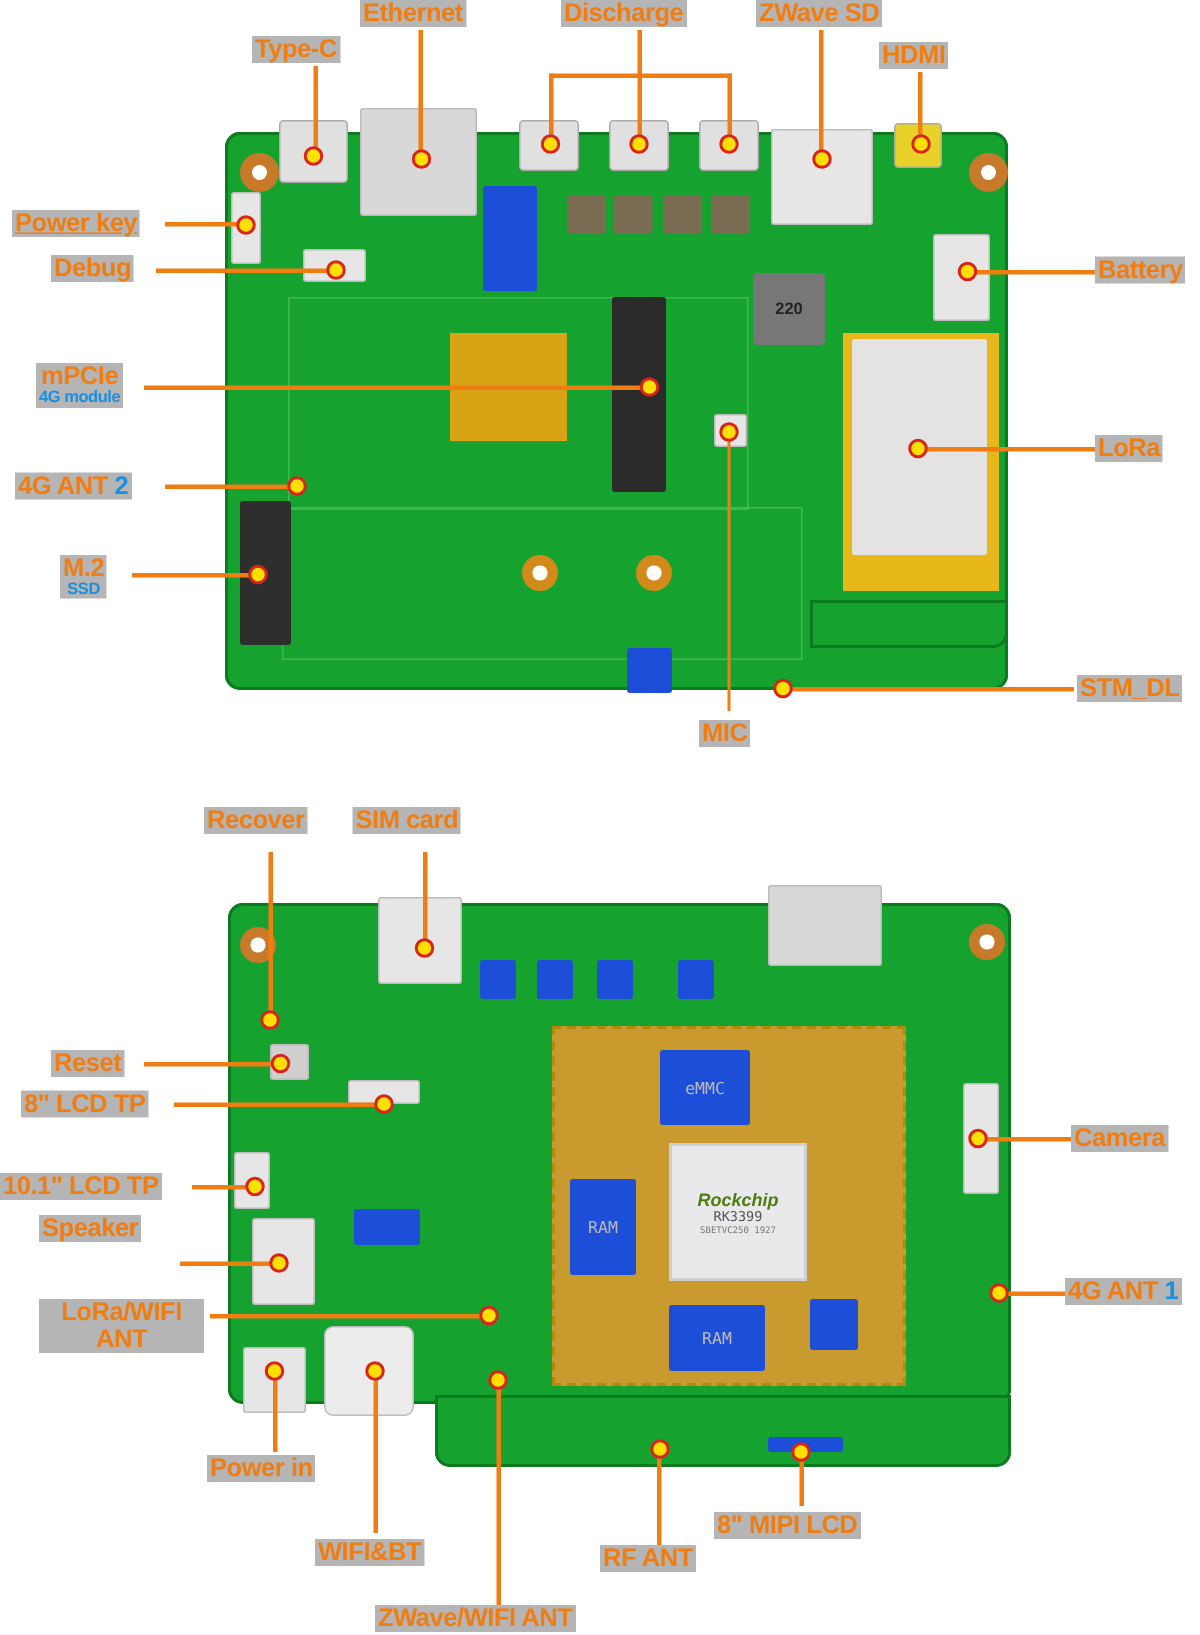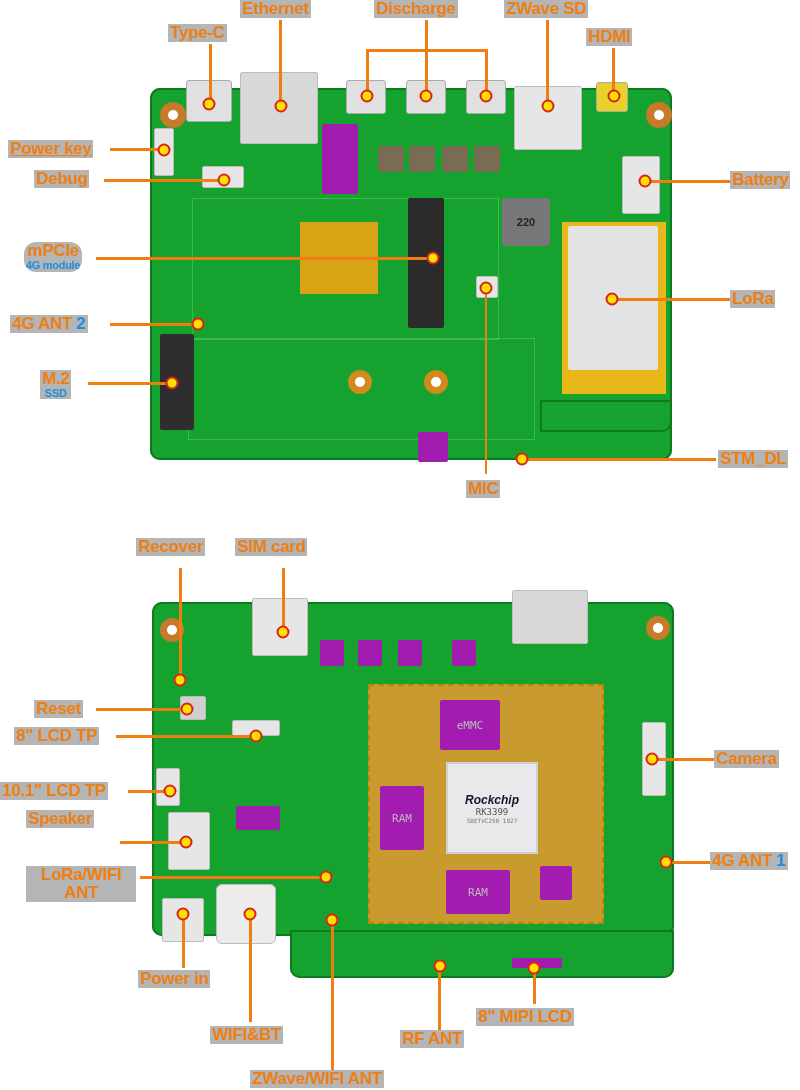--- a/index.html
+++ b/index.html
@@ -2,29 +2,29 @@
 <html><head>
 <meta charset="utf-8">
 <style>
   html, body { margin:0; padding:0; background:#ffffff; }
   body { width:800px; height:1090px; position:relative; overflow:hidden; font-family:"Liberation Sans", sans-serif; }
   .board { position:absolute; background:#16a22f; border-radius:10px; box-shadow: 0 0 0 2px #0c7a1f inset; }
   .board .trace { position:absolute; border:1px solid rgba(140,230,140,0.35); }
   .comp { position:absolute; }
   .white-conn { background:#e6e6e6; border:1px solid #bcbcbc; border-radius:2px; }
   .usb { background:#e0e0e0; border:1px solid #aaa; border-radius:3px; }
-  .black-chip { background:#a21caf; border-radius:2px; }
-  .inductor { background:#7a6b53; border-radius:3px;margin-top:16px; }
+  .black-chip { background:#1d4ed8; border-radius:2px; }
+  .inductor { background:#7a6b53; border-radius:3px; }
   .gold { background:#d9a316; }
   .hole { background:#c77a2a; border-radius:50%; }
   .hole::after{content:"";position:absolute;left:30%;top:30%;width:40%;height:40%;background:#fff;border-radius:50%;}
   .som { position:absolute; background:#c99a2e; border:2px dashed #b8860b; }
   .chip-label { color:#bbb; font-family:"DejaVu Sans Mono", monospace; font-size:11px; display:flex; align-items:center; justify-content:center; }
   .rockchip { background:#e9e9ec; border:2px solid #cfcfd4; display:flex; flex-direction:column; align-items:center; justify-content:center; }
-  .rockchip .brand { color:#0f172a; font-weight:bold; font-style:italic; font-size:12px; }
+  .rockchip .brand { color:#4d7c0f; font-weight:bold; font-style:italic; font-size:12px; }
   .rockchip .model { color:#555; font-size:9px; font-family:"DejaVu Sans Mono", monospace; }
   .rockchip .lot { color:#777; font-size:6px; font-family:"DejaVu Sans Mono", monospace; }
 
   .label { position:absolute; font-weight:bold; color:#f07d12; font-size:17px; line-height:18px; white-space:nowrap; background:rgba(120,120,120,0.55); padding:0 2px; letter-spacing:-0.3px; }
   .label .sub { display:block; color:#1a8fe0; font-size:11px; line-height:11px; }
   .label .blue { color:#1a8fe0; }
   .line { position:absolute; background:#f07d12; }
   .dot { position:absolute; width:9px; height:9px; border-radius:50%; background:#ffe000; border:2px solid #d9241a; transform:translate(-50%,-50%); }
 </style>
 </head>
@@ -96,21 +96,21 @@
 <div class="dot" style="left:164px;top:150px;"></div>
 
 <div class="label" style="left:34px;top:170px;">Debug</div>
 <div class="line" style="left:104px;top:179px;width:120px;height:3px;"></div>
 <div class="dot" style="left:224px;top:180px;"></div>
 
 <div class="label" style="left:730px;top:171px;">Battery</div>
 <div class="line" style="left:645px;top:180px;width:85px;height:3px;"></div>
 <div class="dot" style="left:645px;top:181px;"></div>
 
-<div class="label" style="left:24px;top:242px;text-align:center;padding-bottom:1px;border-radius:12px;">
+<div class="label" style="left:24px;top:242px;text-align:center;padding-bottom:1px;">
   <span>mPCIe</span>
   <span class="sub">4G module</span>
 </div>
 <div class="line" style="left:96px;top:257px;width:336px;height:3px;"></div>
 <div class="dot" style="left:433px;top:258px;"></div>
 
 <div class="label" style="left:10px;top:315px;">
   <span>4G ANT</span>
   <span class="blue">2</span>
 </div>

